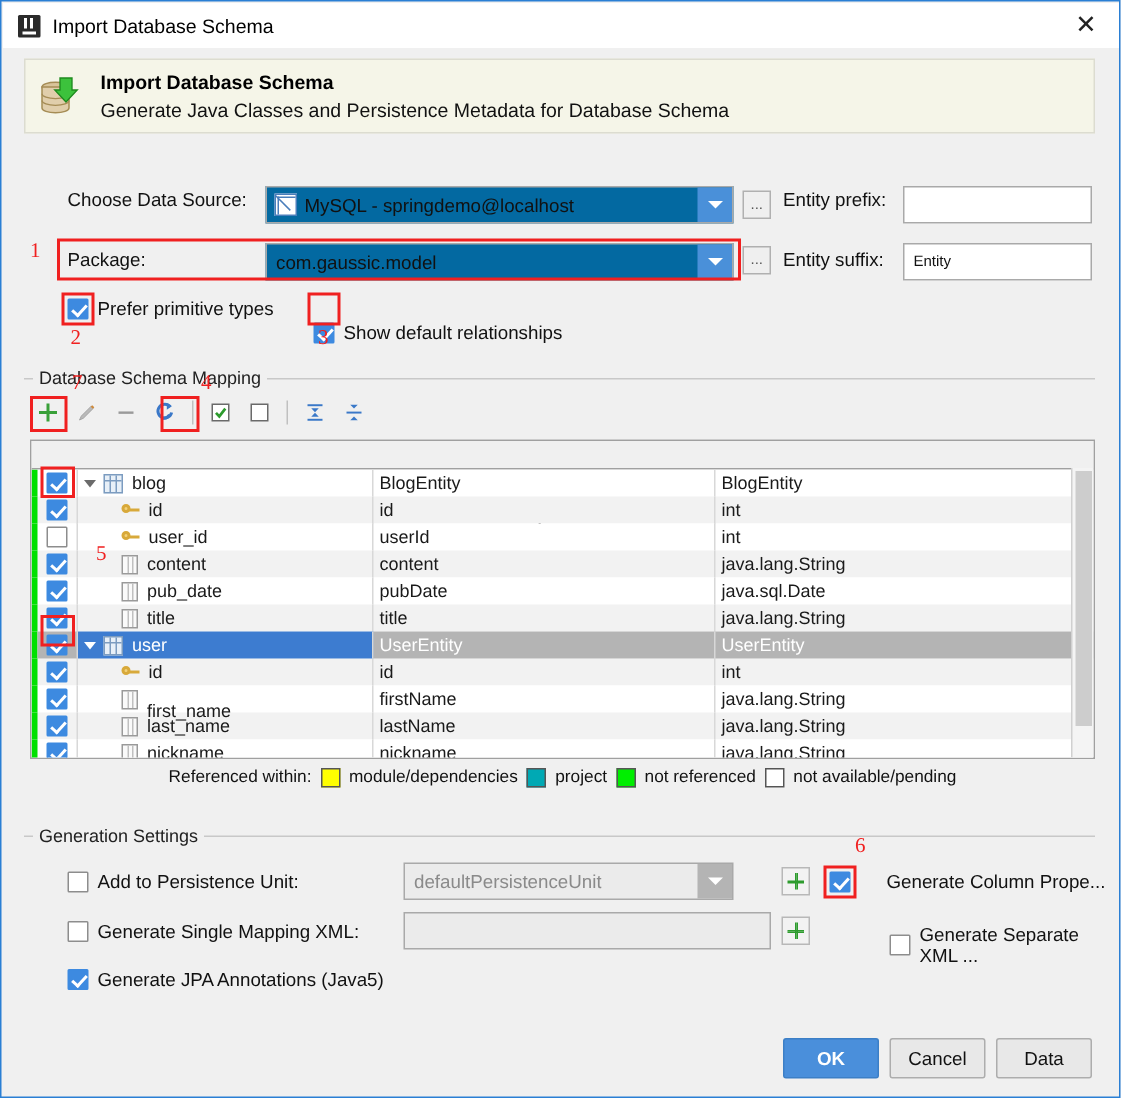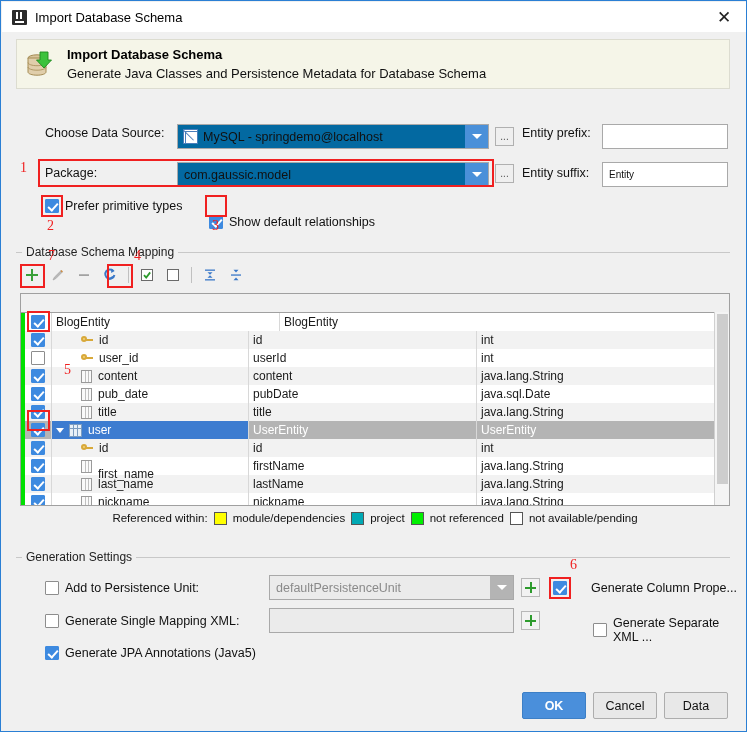--- a/index.html
+++ b/index.html
@@ -394,20 +394,27 @@
       <div class="th c0"></div>
       <div class="th c1">Database Schema</div>
       <div class="th c2">Map As</div>
     </div>
     <div class="tbody" id="tbody">
         <div class="trow white">
           <div class="refbar"></div>
           <div class="cell-cb">
             <span class="cb checked"></span>
           </div>
+          <div class="cell-name">
+            <span class="twisty">
+              <i></i>
+            </span>
+            <span class="tbl-icon"></span>
+            <span style="margin-left: 3px;">blog</span>
+          </div>
           <div class="cell-map">BlogEntity</div>
           <div class="cell-type">BlogEntity</div>
         </div>
         <div class="trow alt">
           <div class="refbar"></div>
           <div class="cell-cb">
             <span class="cb checked"></span>
           </div>
           <div class="cell-name">
             <span class="indent"></span>
@@ -560,21 +567,21 @@
 
   <div class="group" id="gen">
     <div class="gline"></div>
     <div class="glabel">Generation Settings</div>
   </div>
 
   <div class="cbrow" style="position:absolute;left:44px;top:580px;">
     <span class="cb"></span>
     <span class="cblabel">Add to Persistence Unit:</span>
   </div>
-  <div class="combo gray" style="position:absolute;left:268px;top:574px;width:245px;">
+  <div class="combo gray" style="position:absolute;left:268px;top:574px;width:220px;">
     <span class="val dim">defaultPersistenceUnit</span>
     <span class="arrow grayarr">
         <i></i>
       </span>
   </div>
   <div class="plus-btn" style="position:absolute;left:520px;top:577px;"></div>
   <div class="cbrow" style="position:absolute;left:552px;top:580px;gap:24px;">
     <span class="cb checked"></span>
     <span class="cblabel">Generate Column Prope...</span>
   </div>

